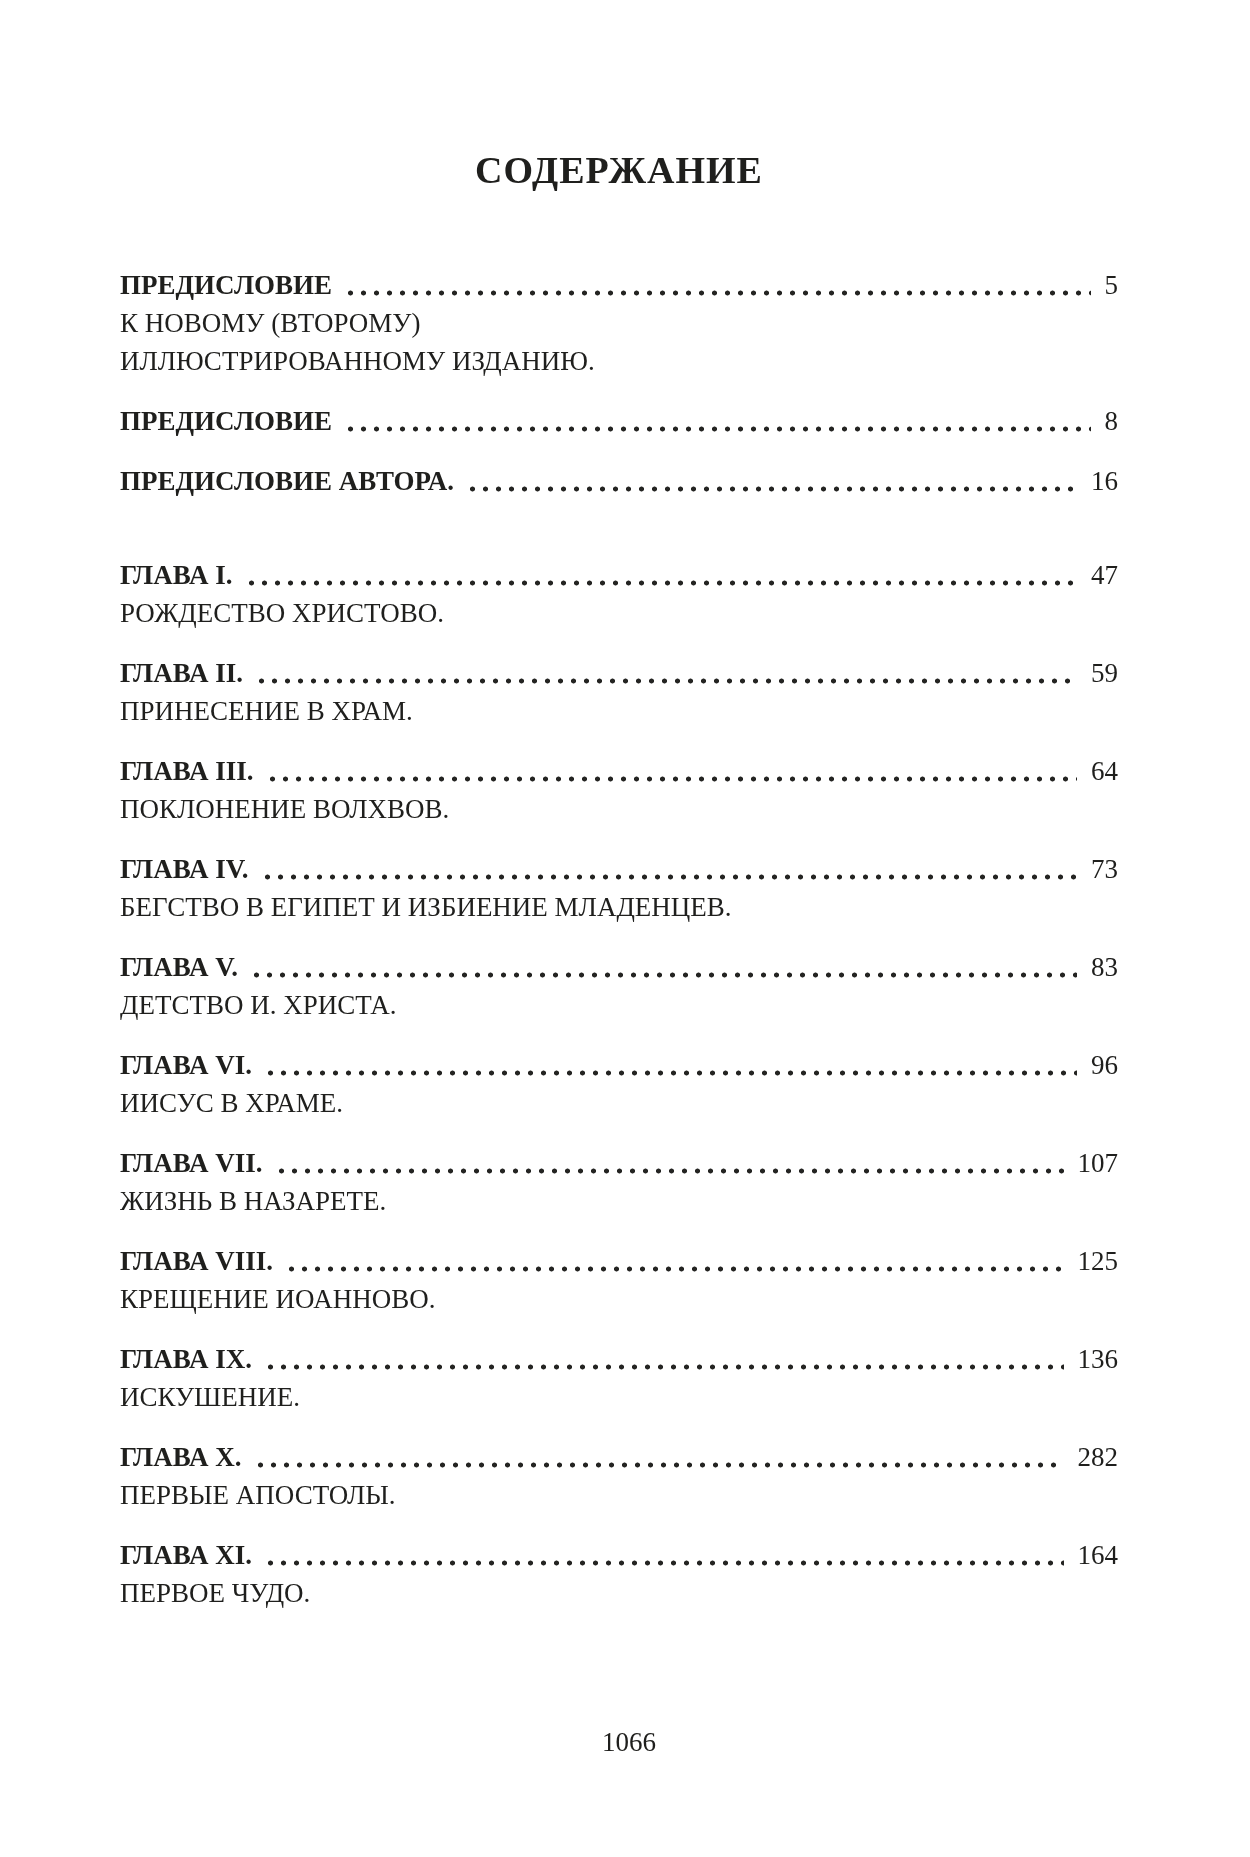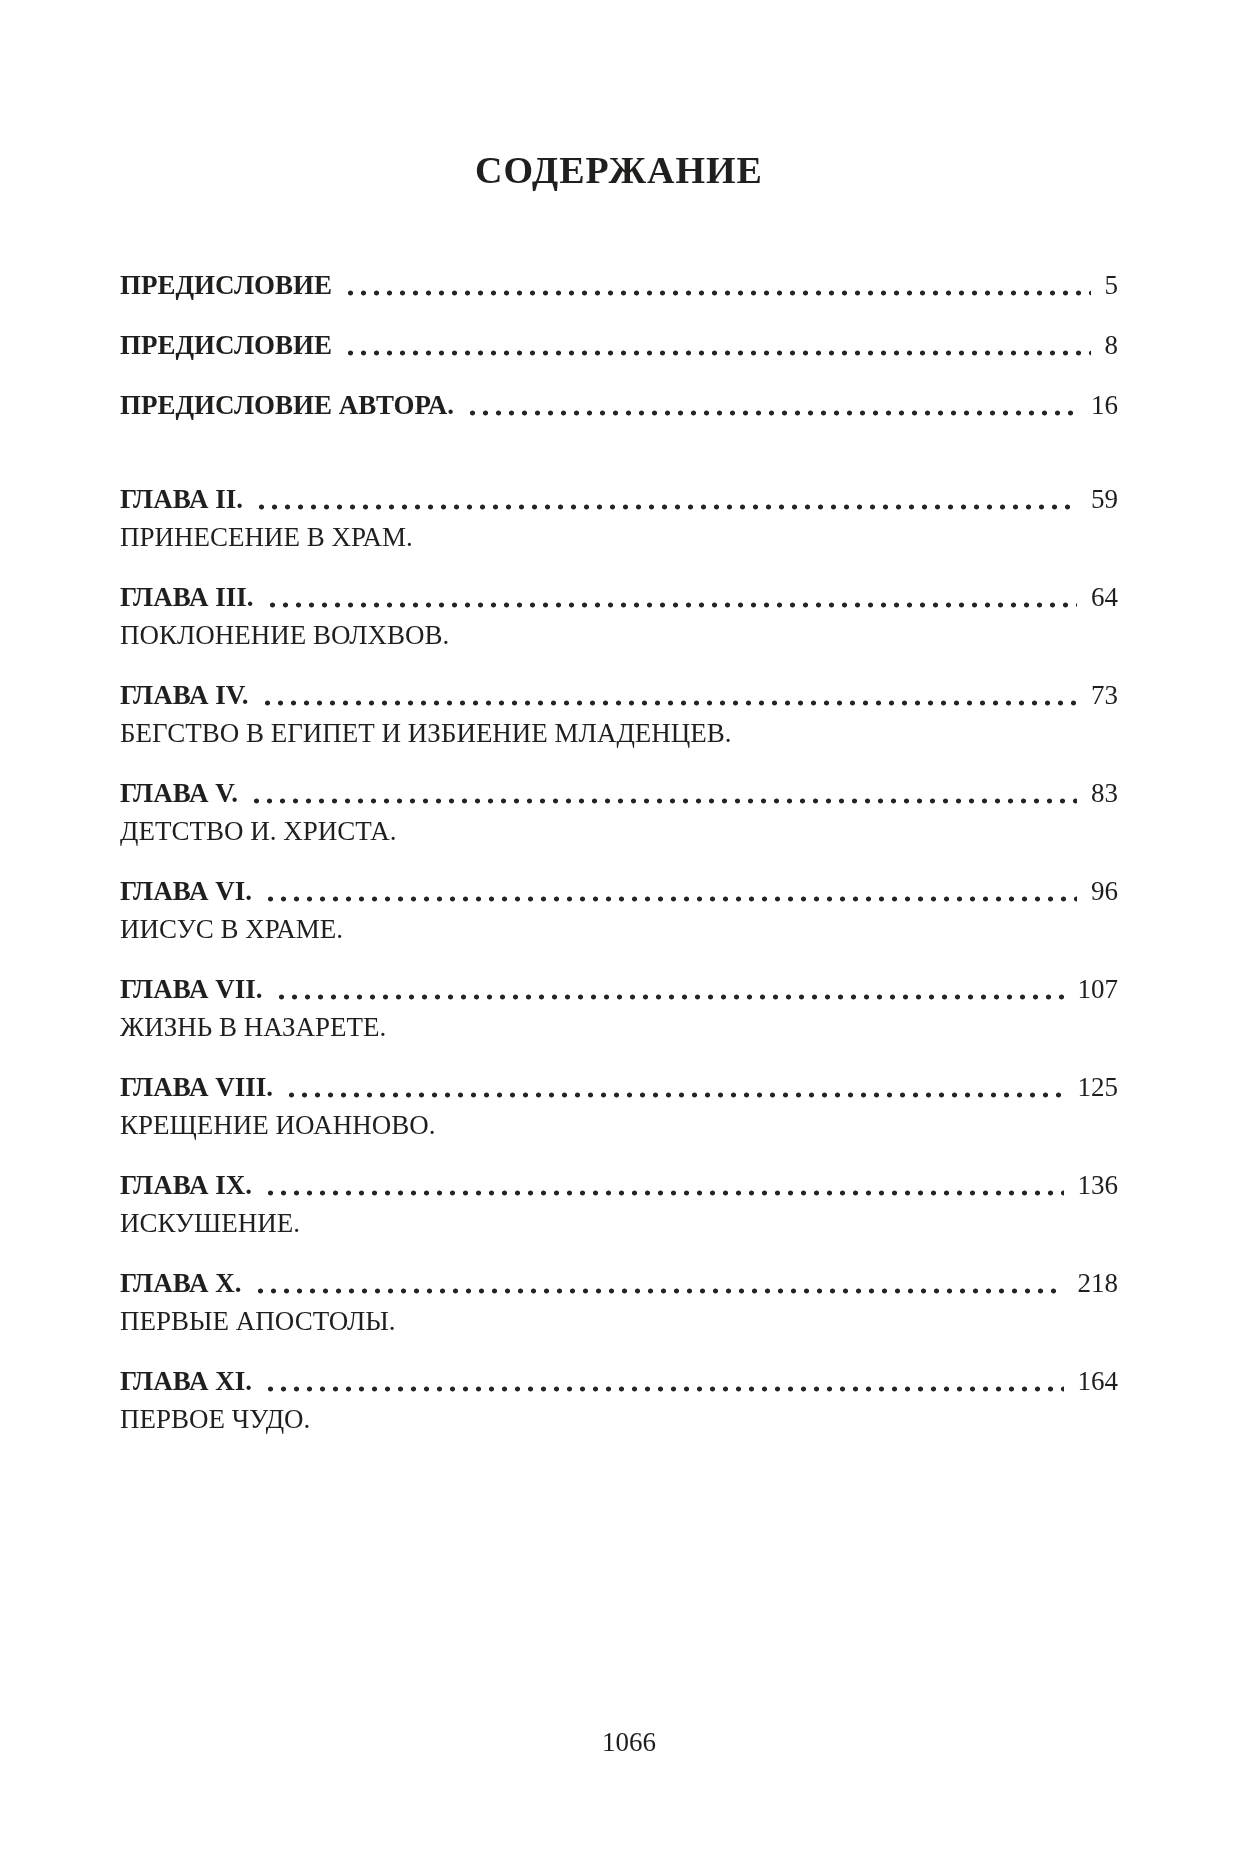--- a/index.html
+++ b/index.html
@@ -80,20 +80,24 @@
 
   <h1 class="page-title">СОДЕРЖАНИЕ</h1>
 
   <div class="toc-section front-matter" id="front-matter">
   <div class="entry">
     <div class="entry-title-row">
       <span class="entry-title">ПРЕДИСЛОВИЕ</span>
       <span class="dots"></span>
       <span class="entry-page">5</span>
     </div>
+    <div class="entry-subtitle">
+          <div>К НОВОМУ (ВТОРОМУ)</div>
+          <div>ИЛЛЮСТРИРОВАННОМУ ИЗДАНИЮ.</div>
+        </div>
   </div>
 
   <div class="entry">
     <div class="entry-title-row">
       <span class="entry-title">ПРЕДИСЛОВИЕ</span>
       <span class="dots"></span>
       <span class="entry-page">8</span>
     </div>
   </div>
 
@@ -101,20 +105,30 @@
     <div class="entry-title-row">
       <span class="entry-title">ПРЕДИСЛОВИЕ АВТОРА.</span>
       <span class="dots"></span>
       <span class="entry-page">16</span>
     </div>
 
   </div>
 </div>
 
   <div class="toc-section chapters" id="chapters">
+  <div class="entry">
+    <div class="entry-title-row">
+      <span class="entry-title">ГЛАВА I.</span>
+      <span class="dots"></span>
+      <span class="entry-page">47</span>
+    </div>
+    <div class="entry-subtitle">
+          <div>РОЖДЕСТВО ХРИСТОВО.</div>
+        </div>
+  </div>
 
   <div class="entry">
     <div class="entry-title-row">
       <span class="entry-title">ГЛАВА II.</span>
       <span class="dots"></span>
       <span class="entry-page">59</span>
     </div>
     <div class="entry-subtitle">
           <div>ПРИНЕСЕНИЕ В ХРАМ.</div>
         </div>
@@ -194,21 +208,21 @@
     </div>
     <div class="entry-subtitle">
           <div>ИСКУШЕНИЕ.</div>
         </div>
   </div>
 
   <div class="entry">
     <div class="entry-title-row">
       <span class="entry-title">ГЛАВА X.</span>
       <span class="dots"></span>
-      <span class="entry-page">218</span>
+      <span class="entry-page">282</span>
     </div>
     <div class="entry-subtitle">
           <div>ПЕРВЫЕ АПОСТОЛЫ.</div>
         </div>
   </div>
 
   <div class="entry">
     <div class="entry-title-row">
       <span class="entry-title">ГЛАВА XI.</span>
       <span class="dots"></span>

